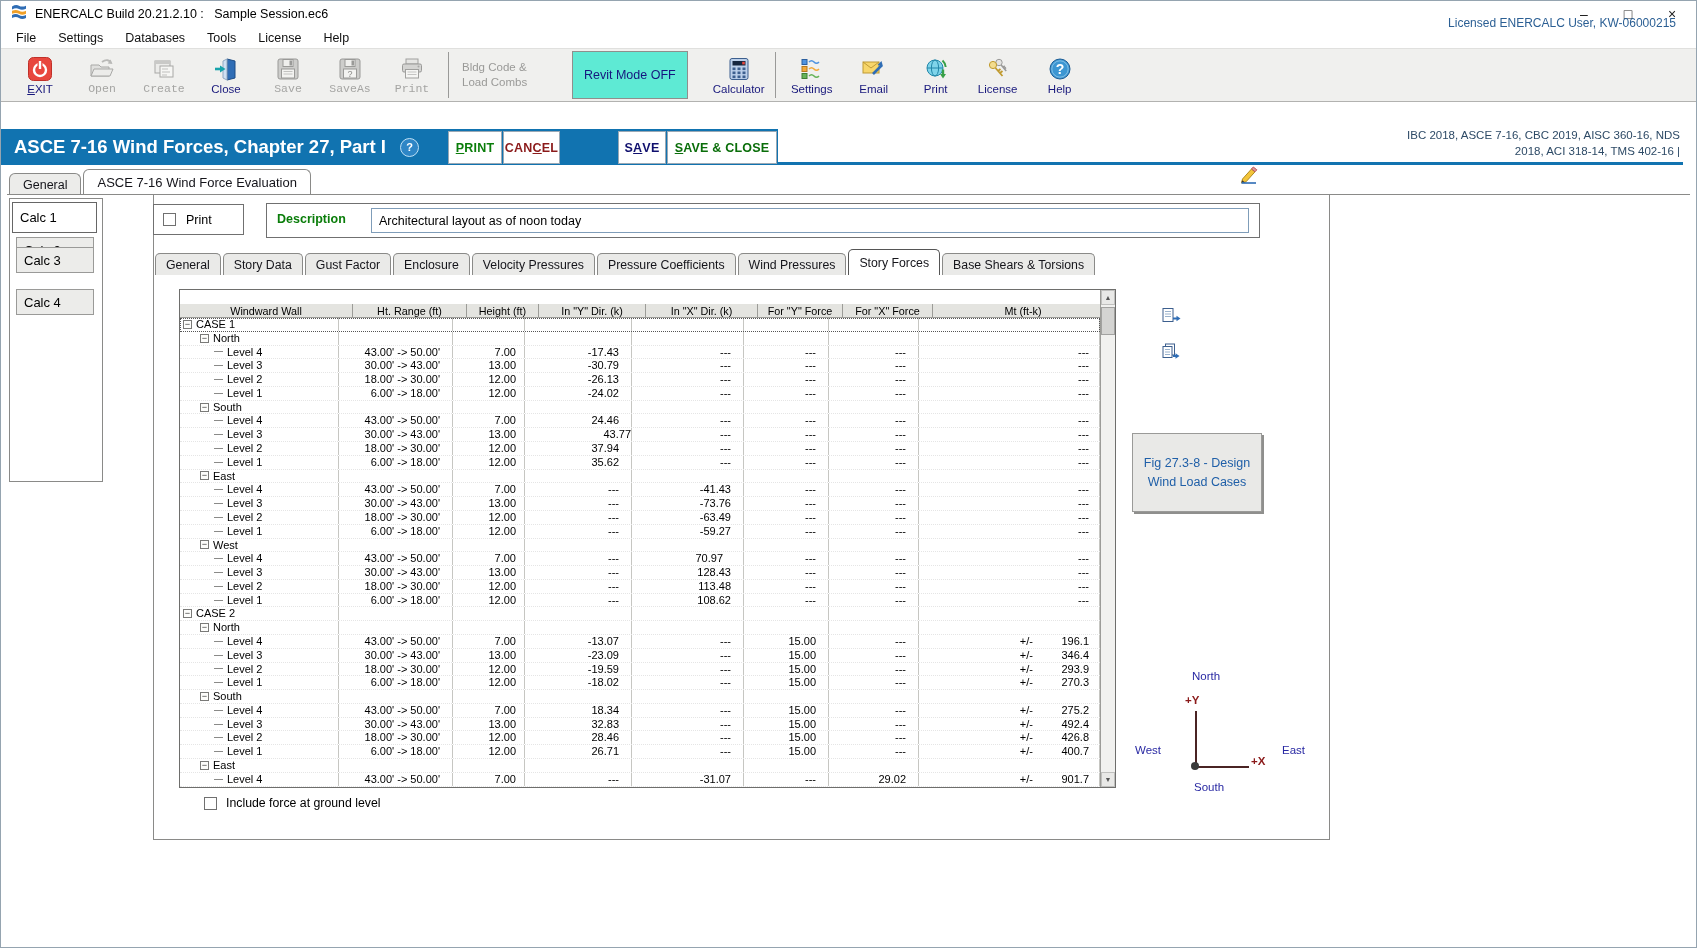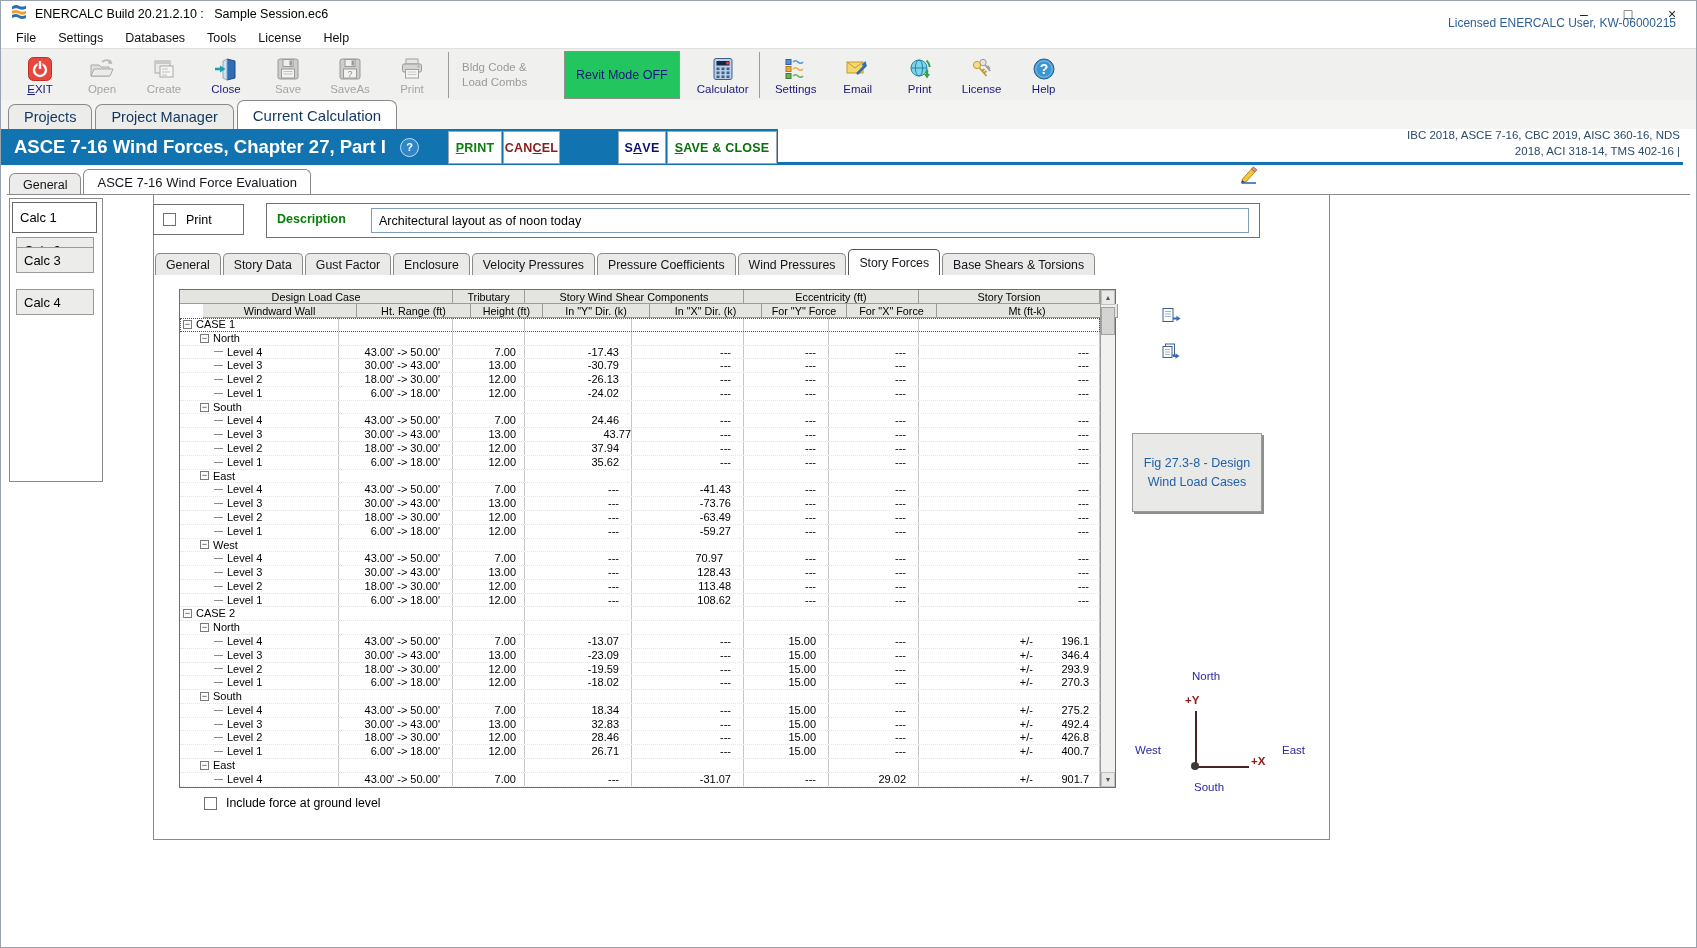--- a/index.html
+++ b/index.html
@@ -10,24 +10,24 @@
   .win-controls{position:absolute;right:2px;top:0;height:26px;display:flex;}
   .win-btn{width:44px;text-align:center;line-height:26px;font-size:14px;color:#222;cursor:default;}
   
   .menubar{position:absolute;left:0;top:26px;right:0;height:21px;background:#fff;display:flex;align-items:center;padding-left:4px;}
   .menu-item{font-size:12.5px;color:#111;padding:0 11px;}
   
   .toolbar{position:absolute;left:0;top:47px;right:0;height:52px;background:#f0f0ee;border-top:1px solid #e0e0de;border-bottom:1px solid #b2b2b0;display:flex;align-items:center;padding-left:8px;}
   .tb-btn{width:62px;display:flex;flex-direction:column;align-items:center;justify-content:center;gap:1px;}
   .tb-ic{height:27px;display:flex;align-items:center;}
   .tb-lbl{font-size:11.5px;color:#18187c;line-height:12px;}
-  .tb-btn.dis .tb-lbl{color:#a5a5a3;}
+  .tb-btn.dis .tb-lbl{color:#a5a5a3;font-family:Liberation Mono, monospace;}
   .tb-sep{width:1px;height:46px;background:#9a9a98;margin:0 5px;}
   .bldg-label{width:82px;font-size:11.5px;color:#9a9a98;line-height:1.3;padding:0 8px;}
-  .revit-btn{height:46px;border:1px solid #8f8f8d;background:#22c55e;color:#16167e;font-size:12.5px;display:flex;align-items:center;padding:0 11px;margin:0 12px;}
+  .revit-btn{height:46px;border:1px solid #8f8f8d;background:#5eead4;color:#16167e;font-size:12.5px;display:flex;align-items:center;padding:0 11px;margin:0 20px;}
   .license-text{position:absolute;right:20px;top:15px;font-size:12px;color:#2b5f94;}
   
   .maintabs{position:absolute;left:0;top:99px;right:0;height:29px;background:#f4f4f2;display:flex;align-items:flex-end;padding-left:7px;}
   .tab{border:1px solid #8a8a88;border-bottom:none;border-radius:7px 7px 0 0;background:#ececea;color:#10365e;font-size:14.5px;display:flex;align-items:center;padding:0 15px;height:24px;margin-right:3px;}
   .tab.active{background:#fff;height:28px;font-size:15px;}
   
   .bluebar{position:absolute;left:0;top:128px;width:777px;height:36px;background:#1173b0;display:flex;align-items:center;}
   .bluetitle{color:#fff;font-weight:bold;font-size:18.5px;padding-left:13px;white-space:nowrap;}
   .qcircle{width:17px;height:17px;border-radius:50%;background:#2e86c6;border:1.5px solid #bfe0f5;color:#fff;font-size:11px;font-weight:bold;display:flex;align-items:center;justify-content:center;margin-left:14px;}
   .bluebtn{position:absolute;top:2px;height:31px;background:#fff;border:1px solid #9aa8b4;font-weight:bold;font-size:12.5px;display:flex;align-items:center;justify-content:center;letter-spacing:.2px;}
@@ -282,25 +282,20 @@
             <circle cx="13" cy="13" r="10" fill="#3c96d2" stroke="#1c5c94"></circle>
             <circle cx="13" cy="13" r="8.2" fill="none" stroke="#9fd0ee" opacity=".7"></circle>
             <text x="13" y="18" font-size="14" font-weight="bold" fill="#fff" text-anchor="middle">?</text>
           </svg>
         </span>
         <span class="tb-lbl">Help</span>
       </div>
     </div>
   <span class="license-text">Licensed ENERCALC User, KW-06000215</span>
 
-  <div class="maintabs" id="maintabs">
-      <div class="tab">Projects</div>
-      <div class="tab">Project Manager</div>
-      <div class="tab active">Current Calculation</div>
-    </div>
 
   <div class="bluebar">
     <span class="bluetitle">ASCE 7-16 Wind Forces, Chapter 27, Part I</span>
     <span class="qcircle">?</span>
     <div id="bluebtns">
         <div class="bluebtn" style="left: 447px; width: 52px; color: rgb(10, 125, 10);"><u>P</u>RINT</div>
         <div class="bluebtn" style="left: 502px; width: 55px; color: rgb(139, 26, 26);">CAN<u>C</u>EL</div>
         <div class="bluebtn" style="left: 617px; width: 46px; color: rgb(16, 16, 110);">S<u>A</u>VE</div>
         <div class="bluebtn" style="left: 666px; width: 108px; color: rgb(10, 110, 10);"><u>S</u>AVE &amp; CLOSE</div>
       </div>
@@ -344,29 +339,22 @@
       <div class="stab">Gust Factor</div>
       <div class="stab">Enclosure</div>
       <div class="stab">Velocity Pressures</div>
       <div class="stab">Pressure Coefficients</div>
       <div class="stab">Wind Pressures</div>
       <div class="stab active">Story Forces</div>
       <div class="stab">Base Shears &amp; Torsions</div>
     </div>
 
   <div class="table">
-    <div class="g-row" id="grow">
-        <div class="hcell" style="width: 273px;">Design Load Case</div>
-        <div class="hcell" style="width: 72px;">Tributary</div>
-        <div class="hcell" style="width: 219px;">Story Wind Shear Components</div>
-        <div class="hcell" style="width: 175px;">Eccentricity  (ft)</div>
-        <div class="hcell" style="width: 181px;">Story Torsion</div>
-      </div>
     <div class="c-row" id="crow">
-        <div class="hcell" style="width: 154px; margin-left: 23px;">Windward Wall</div>
+        <div class="hcell" style="width: 173px;">Windward Wall</div>
         <div class="hcell" style="width: 114px;">Ht. Range  (ft)</div>
         <div class="hcell" style="width: 72px;">Height  (ft)</div>
         <div class="hcell" style="width: 107px;">In "Y" Dir. (k)</div>
         <div class="hcell" style="width: 112px;">In "X" Dir.  (k)</div>
         <div class="hcell" style="width: 85px;">For "Y" Force</div>
         <div class="hcell" style="width: 90px;">For "X" Force</div>
         <div class="hcell" style="width: 181px;">Mt  (ft-k)</div>
       </div>
     <div class="tbody" id="tbody">
         <div class="trow sel">

